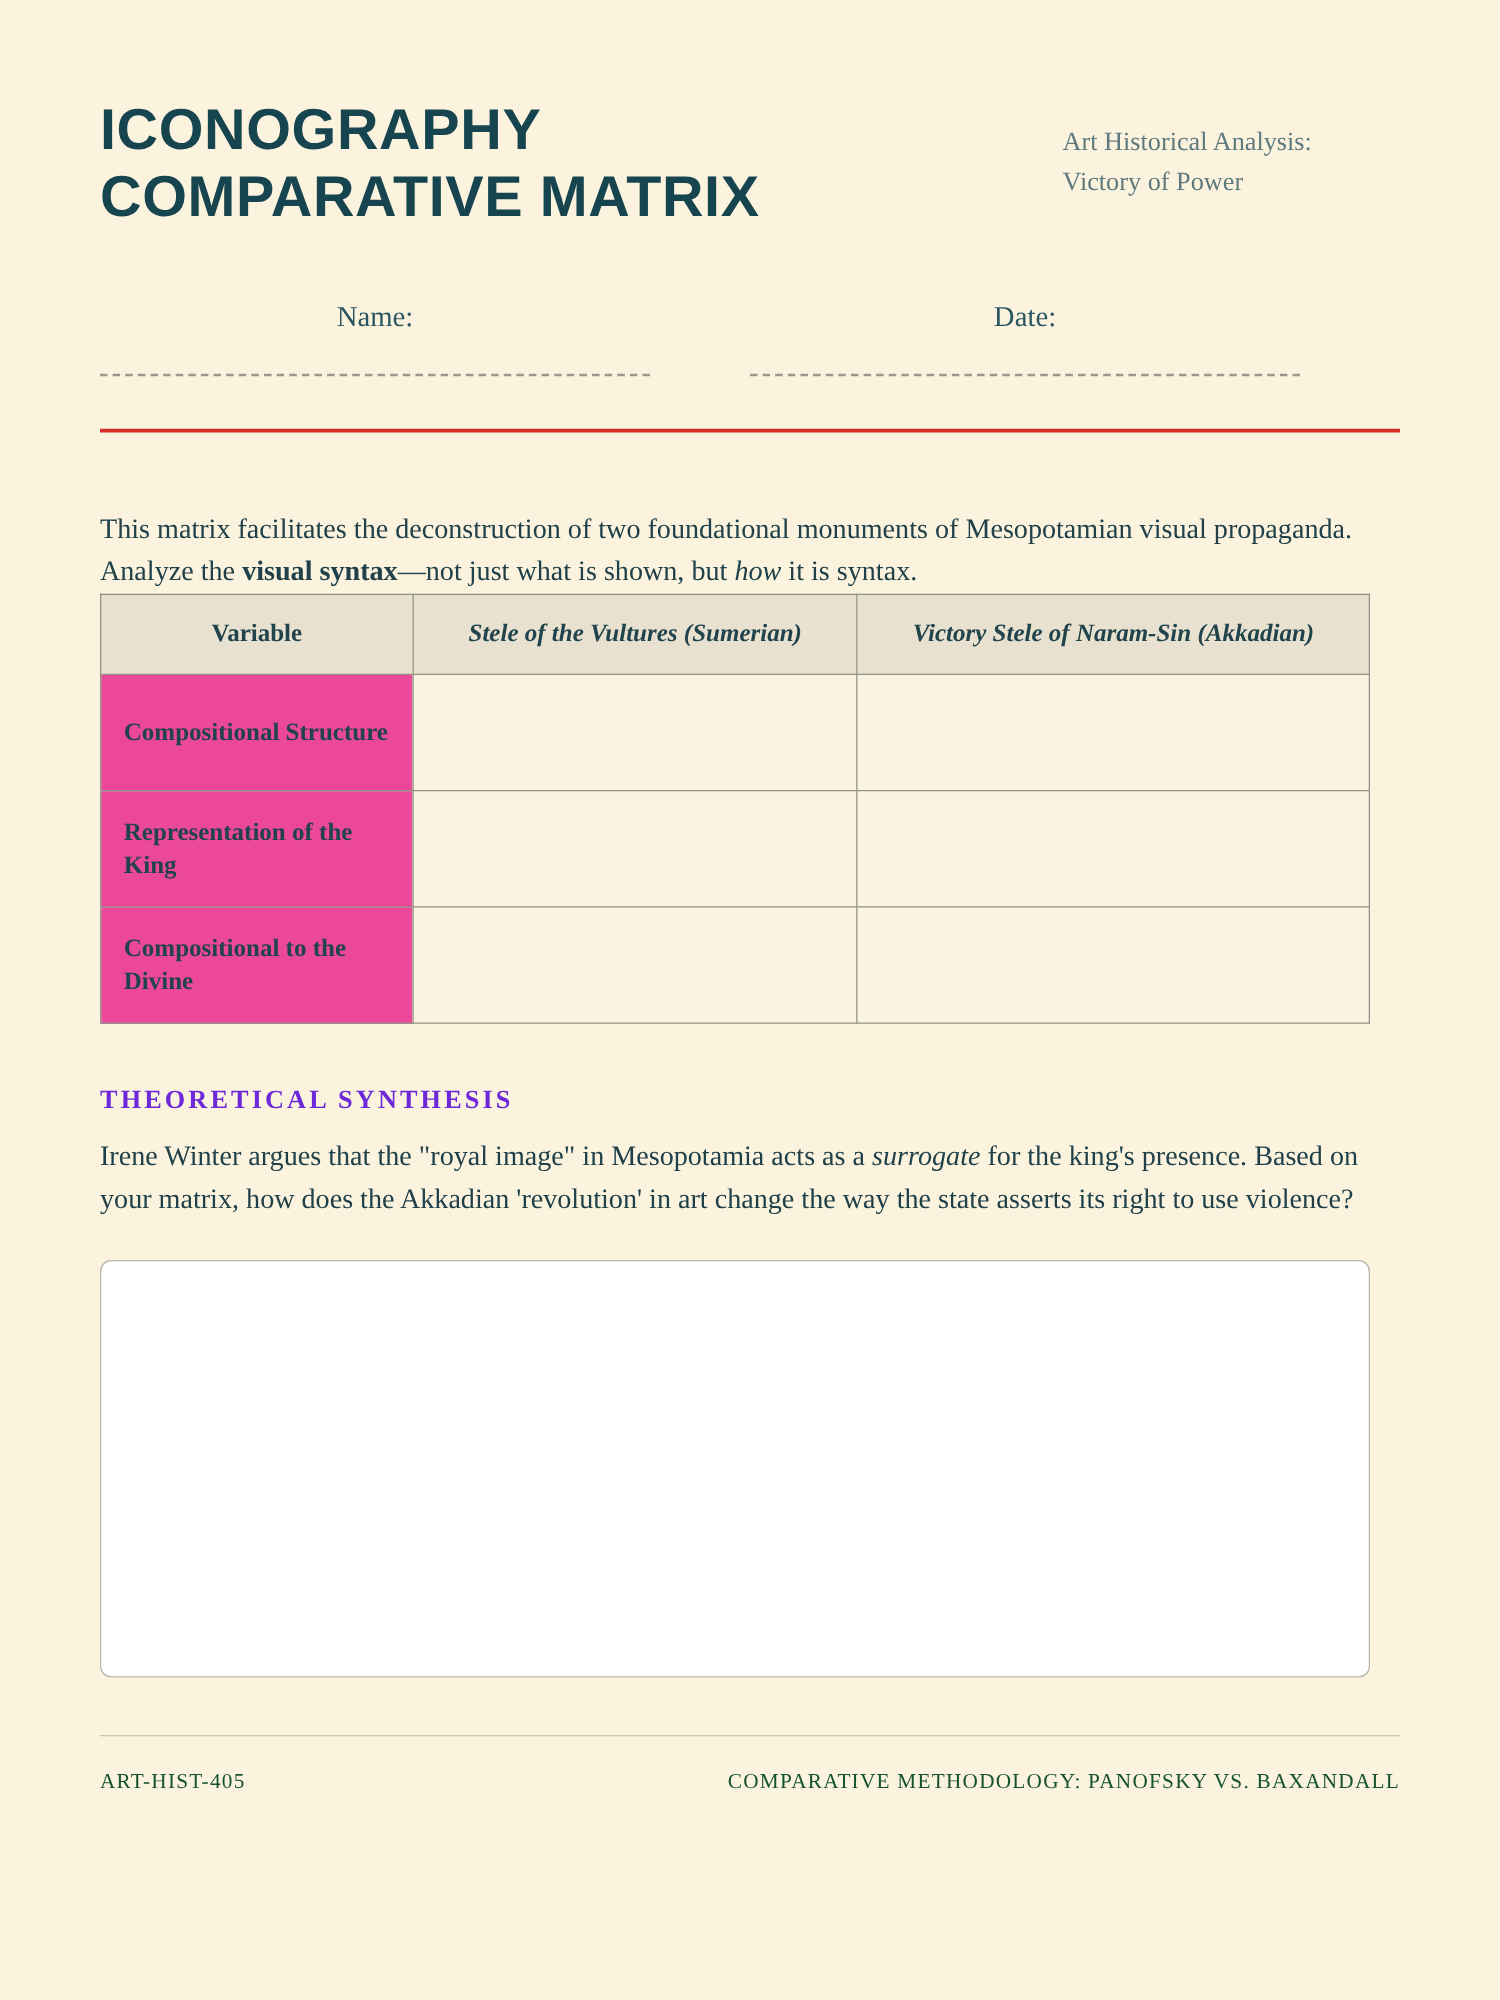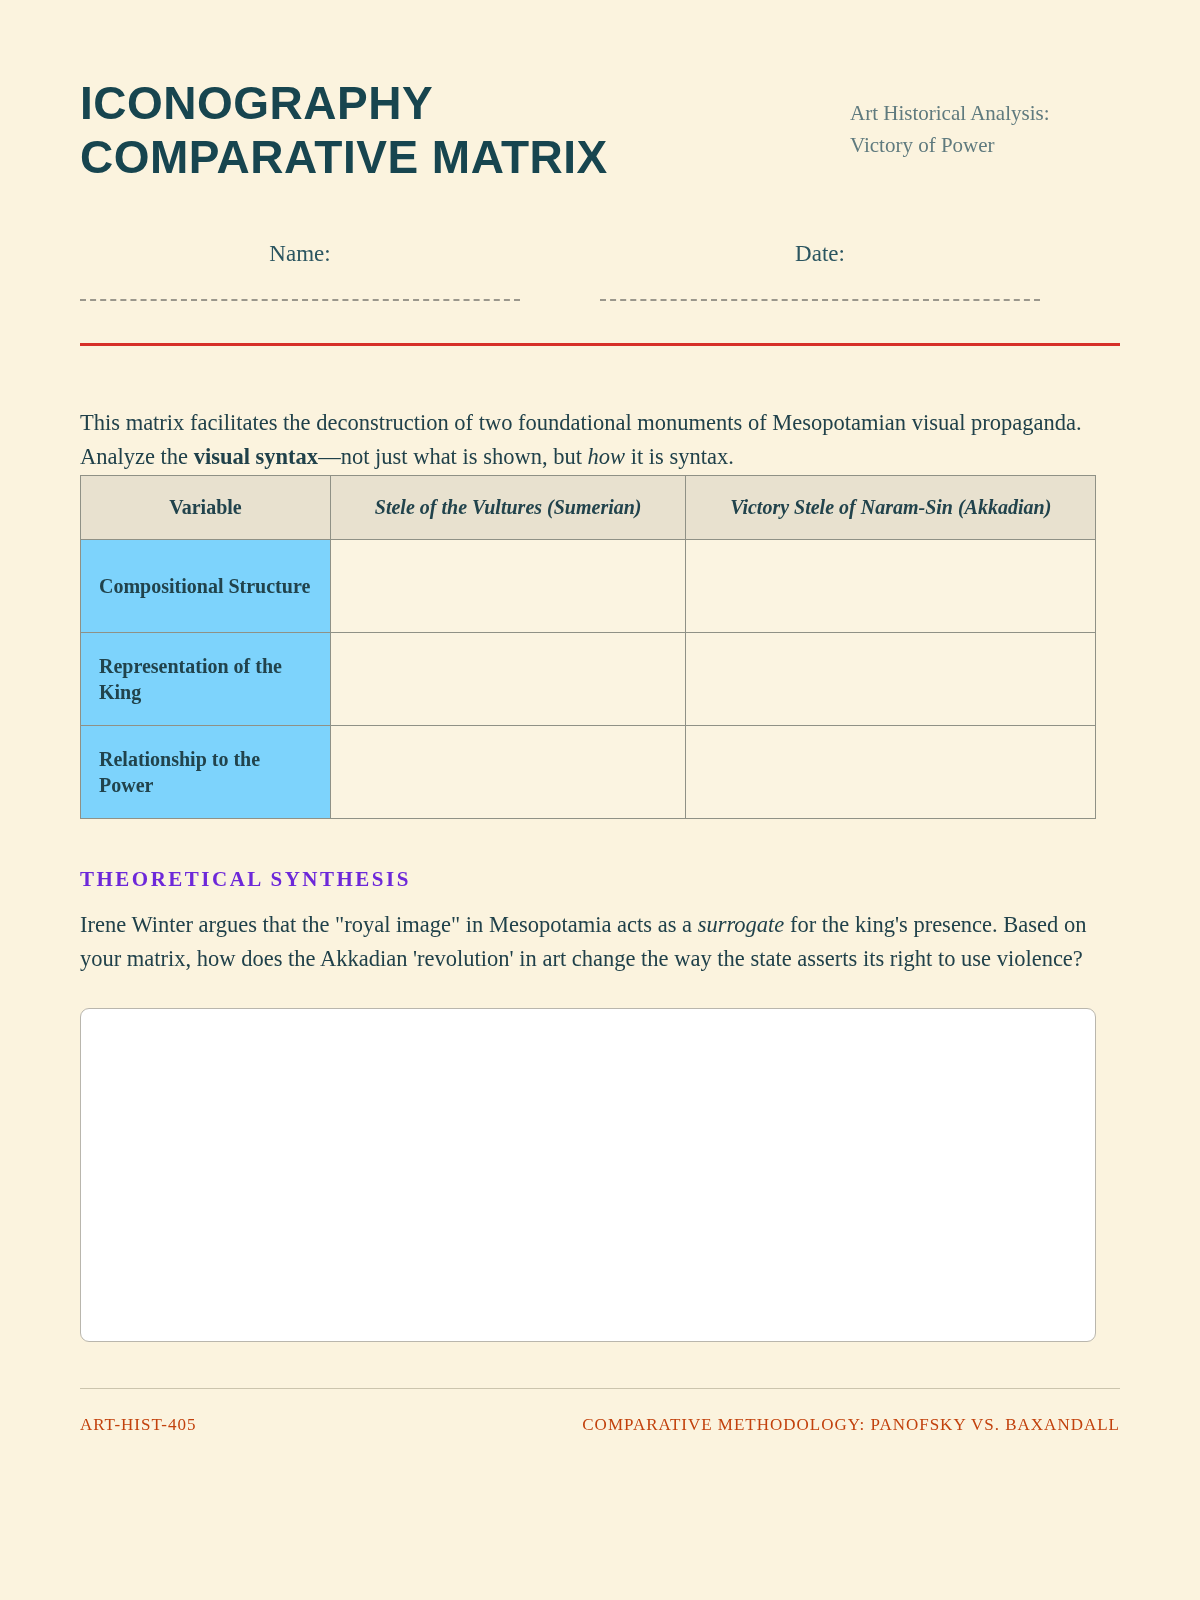--- a/index.html
+++ b/index.html
@@ -53,21 +53,21 @@
   table.matrix th {
     background: #e8e1cf;
     font-size: 20px;
     font-weight: bold;
     color: #21434c;
     text-align: center;
     padding: 20px 14px;
   }
   table.matrix th.stele { font-style: italic; }
   table.matrix td.row-label {
-    background: #7dd3fc;
+    background: #ec4899;
     font-weight: bold;
     font-size: 20px;
     color: #21434c;
     padding: 14px 18px;
     line-height: 1.3;
     vertical-align: middle;
   }
   table.matrix td.answer-cell { background: #fbf4e1; }
   table.matrix col.c1 { width: 250px; }
   table.matrix col.c2 { width: 356px; }
@@ -96,21 +96,21 @@
   }
 
   
   .footer-divider { margin-top: 46px; border-top: 1px solid #cbc4ad; width: 100%; }
   .footer-row {
     display: flex;
     justify-content: space-between;
     padding-top: 26px;
     font-size: 17px;
     letter-spacing: 1px;
-    color: #c2410c;
+    color: #14532d;
     text-transform: uppercase;
   }
 </style>
 </head>
 <body>
 
 <div class="page">
 
   <div class="header-row">
     <h1 class="main-title">
@@ -156,21 +156,21 @@
         <td class="row-label">Compositional Structure</td>
         <td class="answer-cell"></td>
         <td class="answer-cell"></td>
       </tr>
       <tr class="tall">
         <td class="row-label">Representation of the King</td>
         <td class="answer-cell"></td>
         <td class="answer-cell"></td>
       </tr>
       <tr class="tall">
-        <td class="row-label">Relationship to the Power</td>
+        <td class="row-label">Compositional to the Divine</td>
         <td class="answer-cell"></td>
         <td class="answer-cell"></td>
       </tr>
     </tbody>
   </table>
 
   <div class="synthesis-heading">THEORETICAL SYNTHESIS</div>
 
   <p class="synthesis-prompt"><span>Irene Winter argues that the "royal image" in Mesopotamia acts as a </span><i>surrogate</i><span> for the king's presence. Based on your matrix, how does the Akkadian 'revolution' in art change the way the state asserts its right to use violence?</span></p>
 

